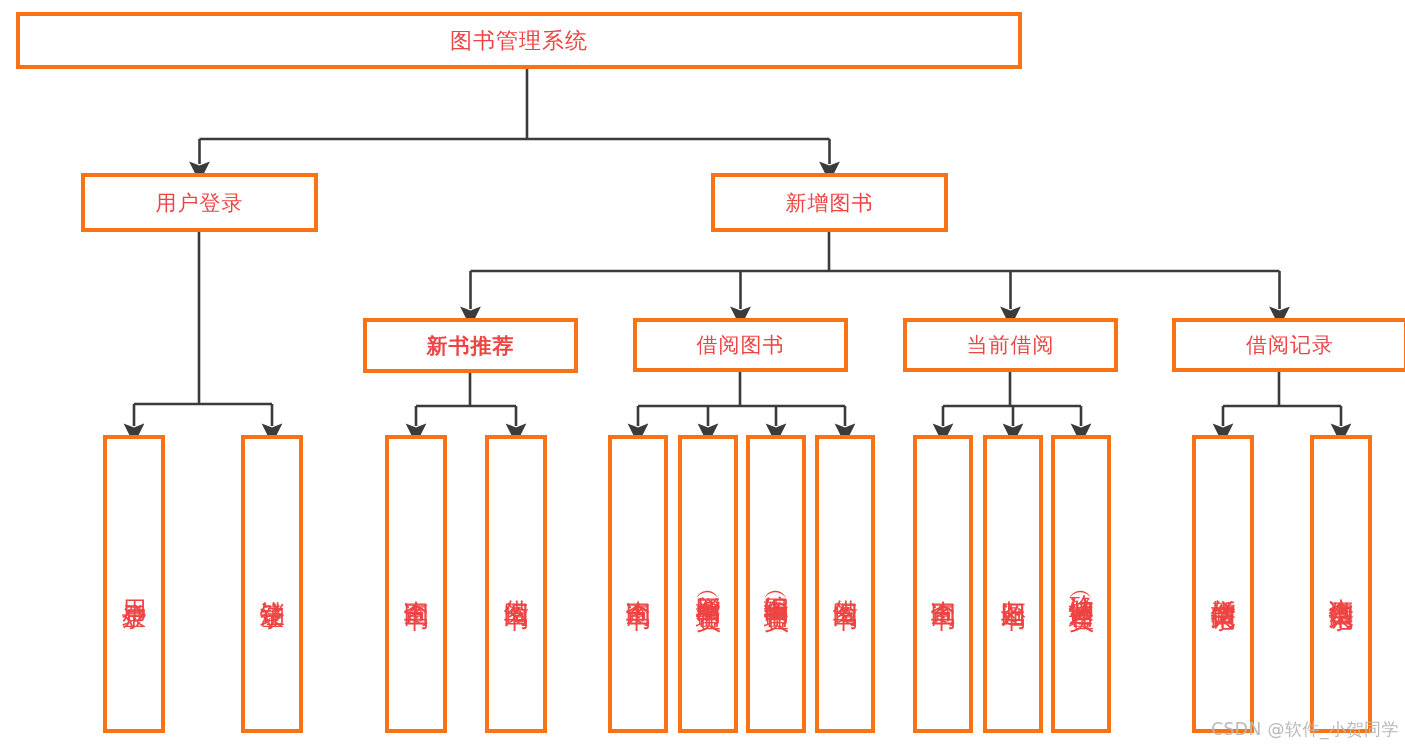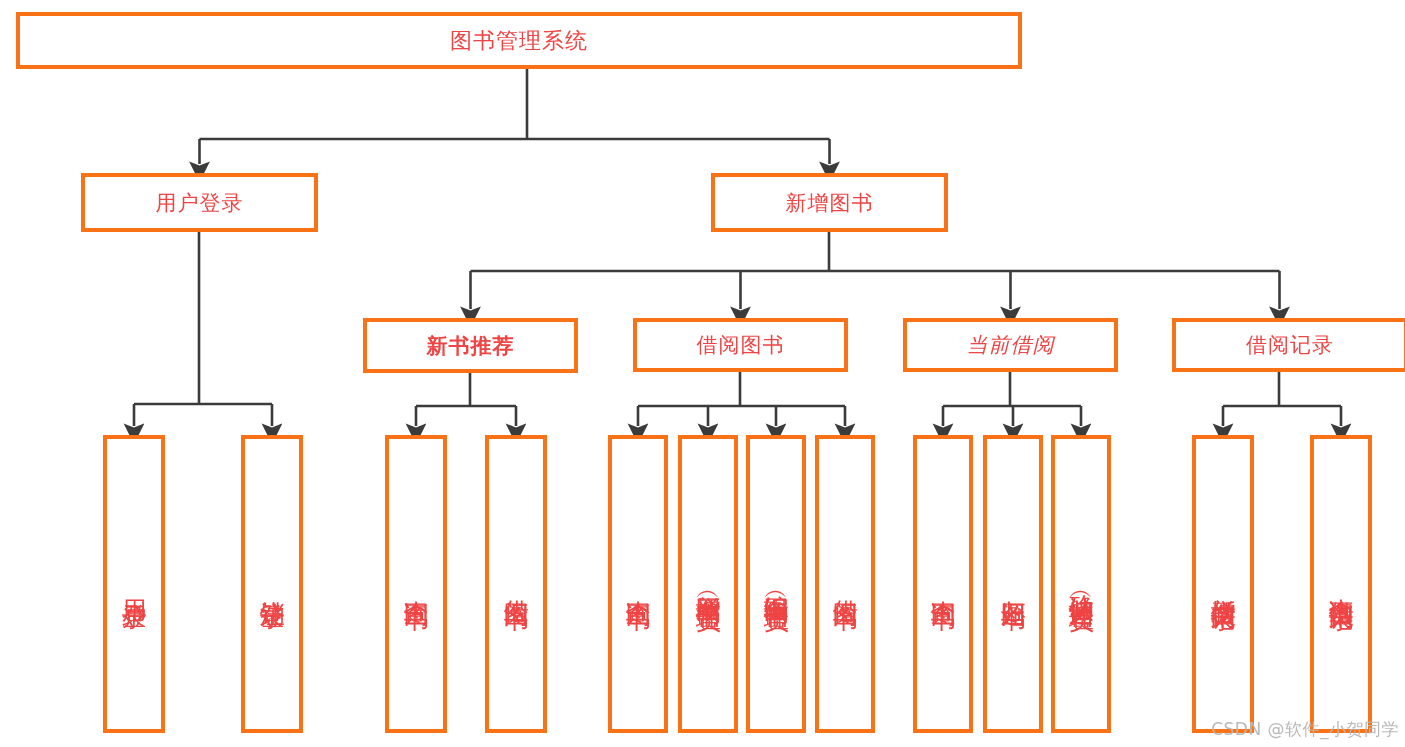--- a/index.html
+++ b/index.html
@@ -117,21 +117,21 @@
       </g>
   </svg>
 
   <div class="node horiz root" style="left: 16px; top: 12px; width: 1006px; height: 57px;">图书管理系统</div>
 
   <div class="node horiz" style="left: 81px; top: 173px; width: 237px; height: 59px;">用户登录</div>
   <div class="node horiz" style="left: 711px; top: 173px; width: 237px; height: 59px;">新增图书</div>
 
   <div class="node horiz" style="left: 363px; top: 318px; width: 215px; height: 55px; font-weight: bold;">新书推荐</div>
   <div class="node horiz" style="left: 633px; top: 318px; width: 215px; height: 54px;">借阅图书</div>
-  <div class="node horiz" style="left: 903px; top: 318px; width: 215px; height: 54px; font-style: italic;">当前借阅</div>
+  <div class="node horiz" style="left: 903px; top: 318px; width: 215px; height: 54px;">当前借阅</div>
   <div class="node horiz" style="left: 1172px; top: 318px; width: 236px; height: 54px;">借阅记录</div>
 
   <div class="node vert" style="left: 103px; top: 435px; width: 62px; height: 298px;">
       <span>用户登录</span>
     </div>
   <div class="node vert" style="left: 241px; top: 435px; width: 62px; height: 298px;">
       <span>注销登录</span>
     </div>
   <div class="node vert" style="left: 385px; top: 435px; width: 62px; height: 298px;">
       <span>查询图书</span>

